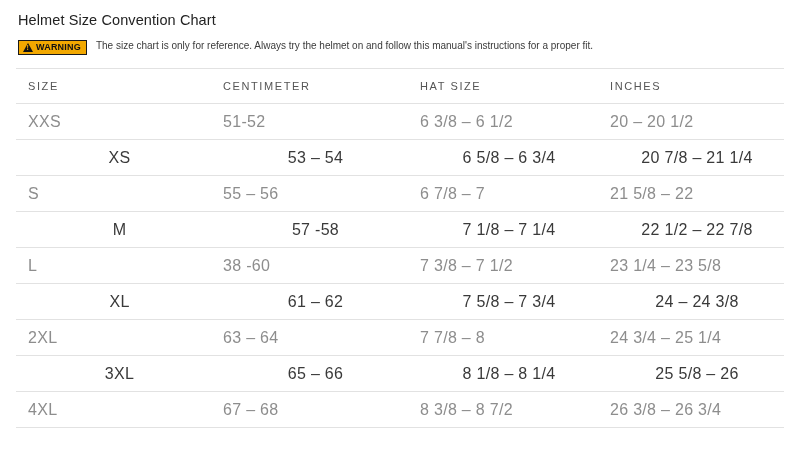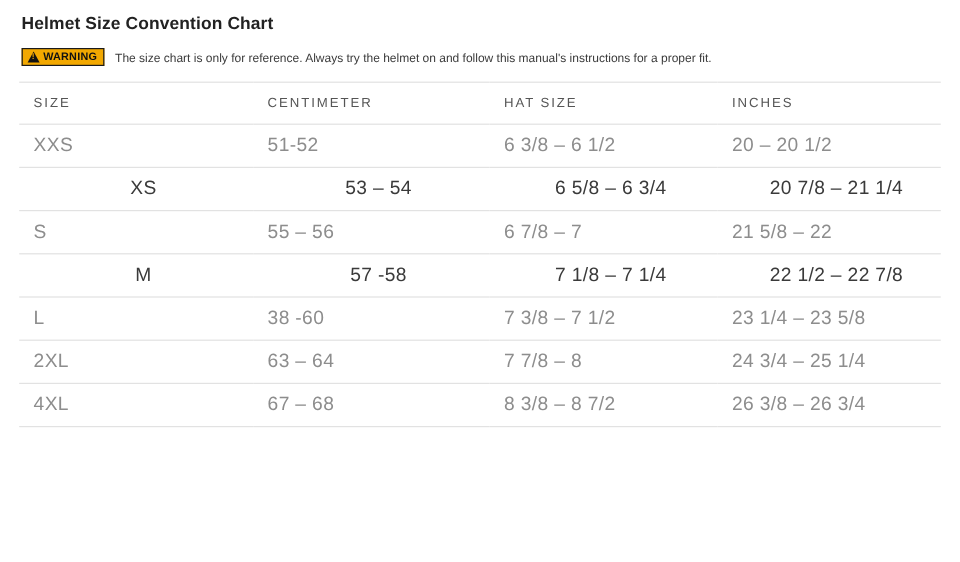--- a/index.html
+++ b/index.html
@@ -16,28 +16,28 @@
   }
   .page {
     width: 800px;
     height: 468px;
     box-sizing: border-box;
     padding: 10px 16px 0 16px;
     position: relative;
   }
   .title {
     font-size: 14.5px;
-    font-weight: bold;
+    font-weight: normal;
     color: #222222;
     letter-spacing: 0.1px;
     margin: 2px 0 0 2px;
   }
   .notice-row {
     display: flex;
-    align-items: flex-end;
+    align-items: flex-start;
     margin-top: 12px;
     margin-left: 2px;
   }
   .warning-badge {
     display: inline-flex;
     align-items: center;
     gap: 3px;
     background: #f2a800;
     border: 1px solid #1a1a1a;
     padding: 1px 5px 1px 4px;
@@ -173,26 +173,38 @@
           <td>57 -58</td>
           <td>7 1/8 – 7 1/4</td>
           <td>22 1/2 – 22 7/8</td>
         </tr>
         <tr class="odd">
           <td>L</td>
           <td>38 -60</td>
           <td>7 3/8 – 7 1/2</td>
           <td>23 1/4 – 23 5/8</td>
         </tr>
+        <tr class="even">
+          <td>XL</td>
+          <td>61 – 62</td>
+          <td>7 5/8 – 7 3/4</td>
+          <td>24 – 24 3/8</td>
+        </tr>
         <tr class="odd">
           <td>2XL</td>
           <td>63 – 64</td>
           <td>7 7/8 – 8</td>
           <td>24 3/4 – 25 1/4</td>
         </tr>
+        <tr class="even">
+          <td>3XL</td>
+          <td>65 – 66</td>
+          <td>8 1/8 – 8 1/4</td>
+          <td>25 5/8 – 26</td>
+        </tr>
         <tr class="odd">
           <td>4XL</td>
           <td>67 – 68</td>
           <td>8 3/8 – 8 7/2</td>
           <td>26 3/8 – 26 3/4</td>
         </tr>
       </tbody>
     </table>
   </div>
 

